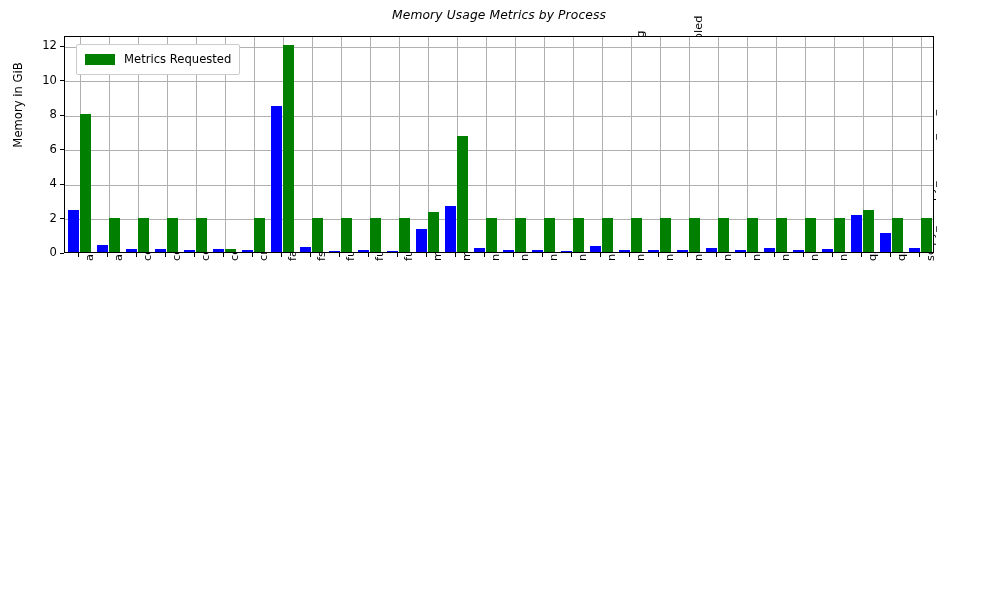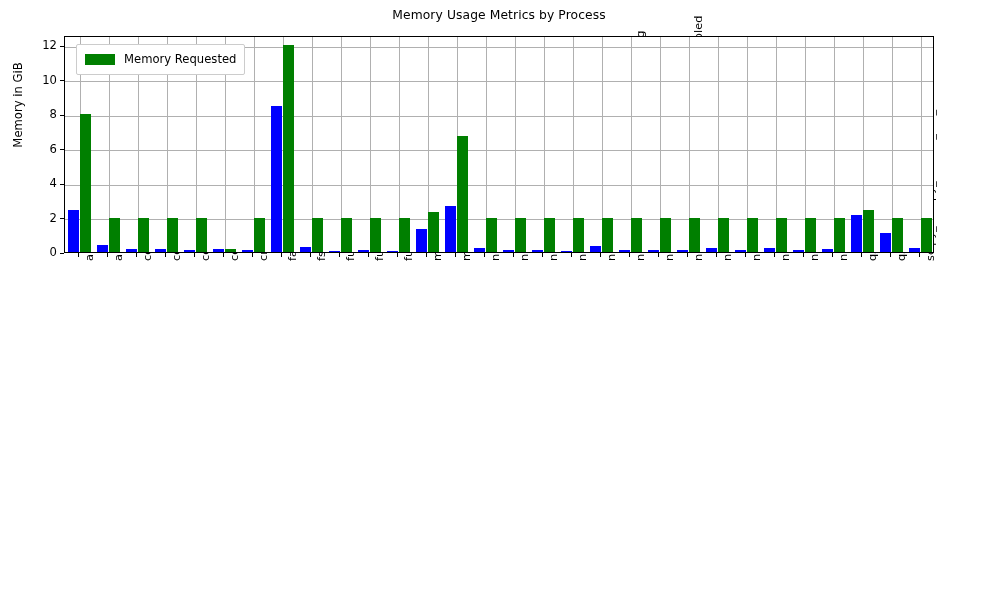--- a/index.html
+++ b/index.html
@@ -8,20 +8,21 @@
     font-family:"DejaVu Sans", sans-serif;
     color:#000000;overflow:hidden;position:relative;
   }
   #figure{position:absolute;left:0;top:0;width:1000px;height:600px;}
 
   
   #chart-title{
     position:absolute;left:64px;top:8px;width:870px;
     text-align:center;font-size:12.3px;color:#000;
     letter-spacing:.1px;
+    font-style:italic;
   }
 
   
   #plot{
     position:absolute;left:64px;top:36px;width:870px;height:217px;
     border:1.1px solid #000;box-sizing:border-box;background:#fff;
   }
   #grid{position:absolute;left:0;top:0;right:0;bottom:0;}
   .hgrid{position:absolute;left:0;right:0;height:1px;background:#b0b0b0;}
   .vgrid{position:absolute;top:0;bottom:0;width:1px;background:#b0b0b0;}
@@ -316,17 +317,17 @@
         <div class="grp" style="left: 841px; width: 29px;">
           <div class="bar blue" title="Max rss_GiB — scipy_numpy_nibabel_bet_erode: 0.25" style="width: 11.6px; left: 2.9px; height: 4.30556px;"></div>
           <div class="bar green" title="Memory Requested — scipy_numpy_nibabel_bet_erode: 2" style="width: 11.6px; left: 14.5px; height: 34.4444px;"></div>
         </div>
       </div>
   </div>
 
   <div id="legend">
     <div class="legend-row">
       <span class="legend-swatch green"></span>
-      <span class="legend-text">Memory Requested</span>
+      <span class="legend-text">Metrics Requested</span>
     </div>
   </div>
 
 </div>
 
 </body></html>

